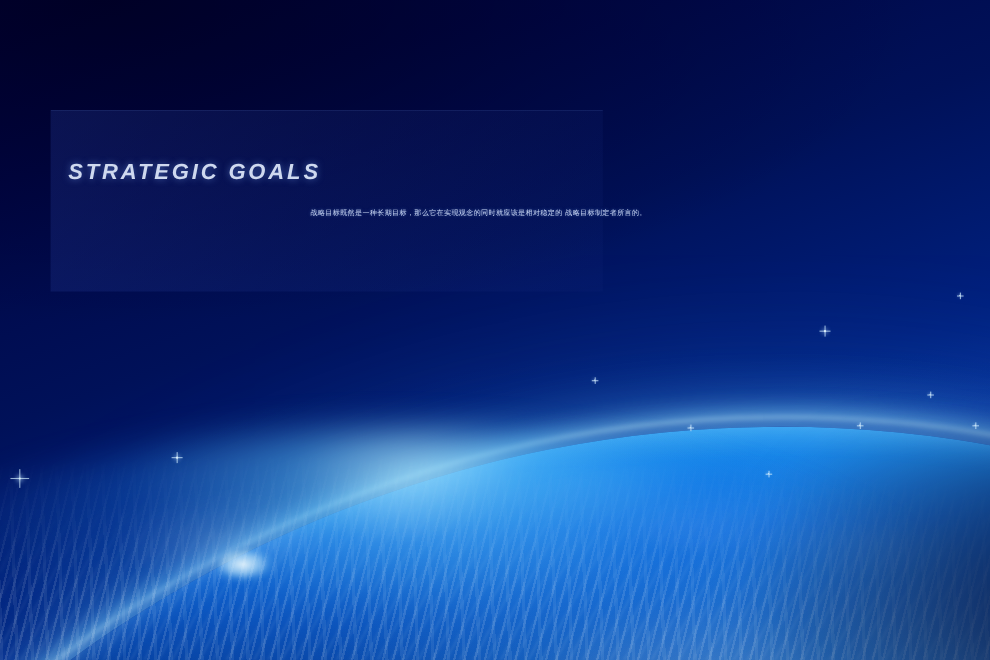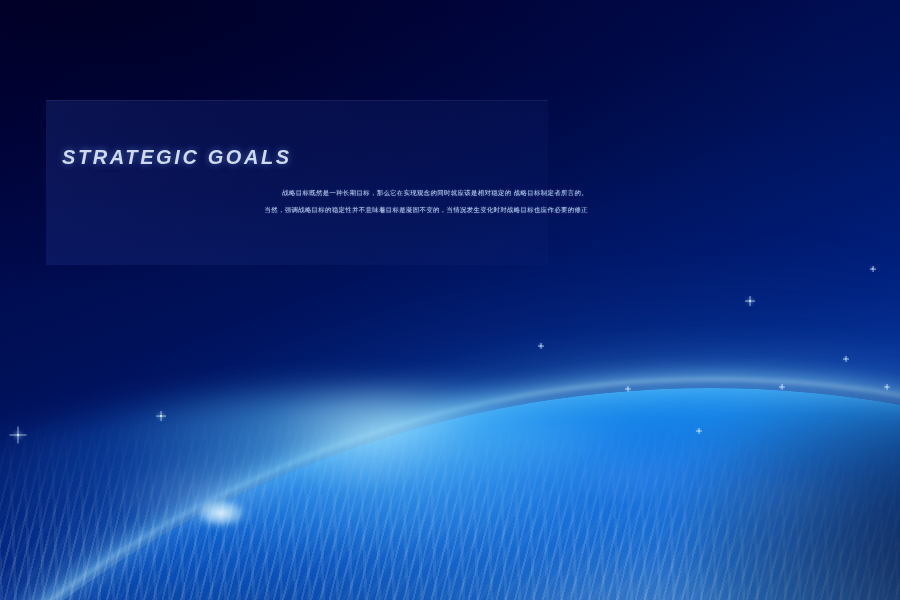--- a/index.html
+++ b/index.html
@@ -315,19 +315,18 @@
 
   <div class="panel">
     <div class="panel-inner">
 
       <div class="title-row">
         <span class="title-en">STRATEGIC GOALS</span>
       </div>
 
       <div class="body-block" id="body-block">
           <div class="body-line">战略目标既然是一种长期目标，那么它在实现观念的同时就应该是相对稳定的 战略目标制定者所言的。</div>
-          <div class="body-line">当然，强调战略目标的稳定性并不意味着目标是凝固不变的，当情况发生变化时对战略目标也应作必要的修正</div>
         </div>
 
     </div>
   </div>
 
 </div>
 
 </body></html>

